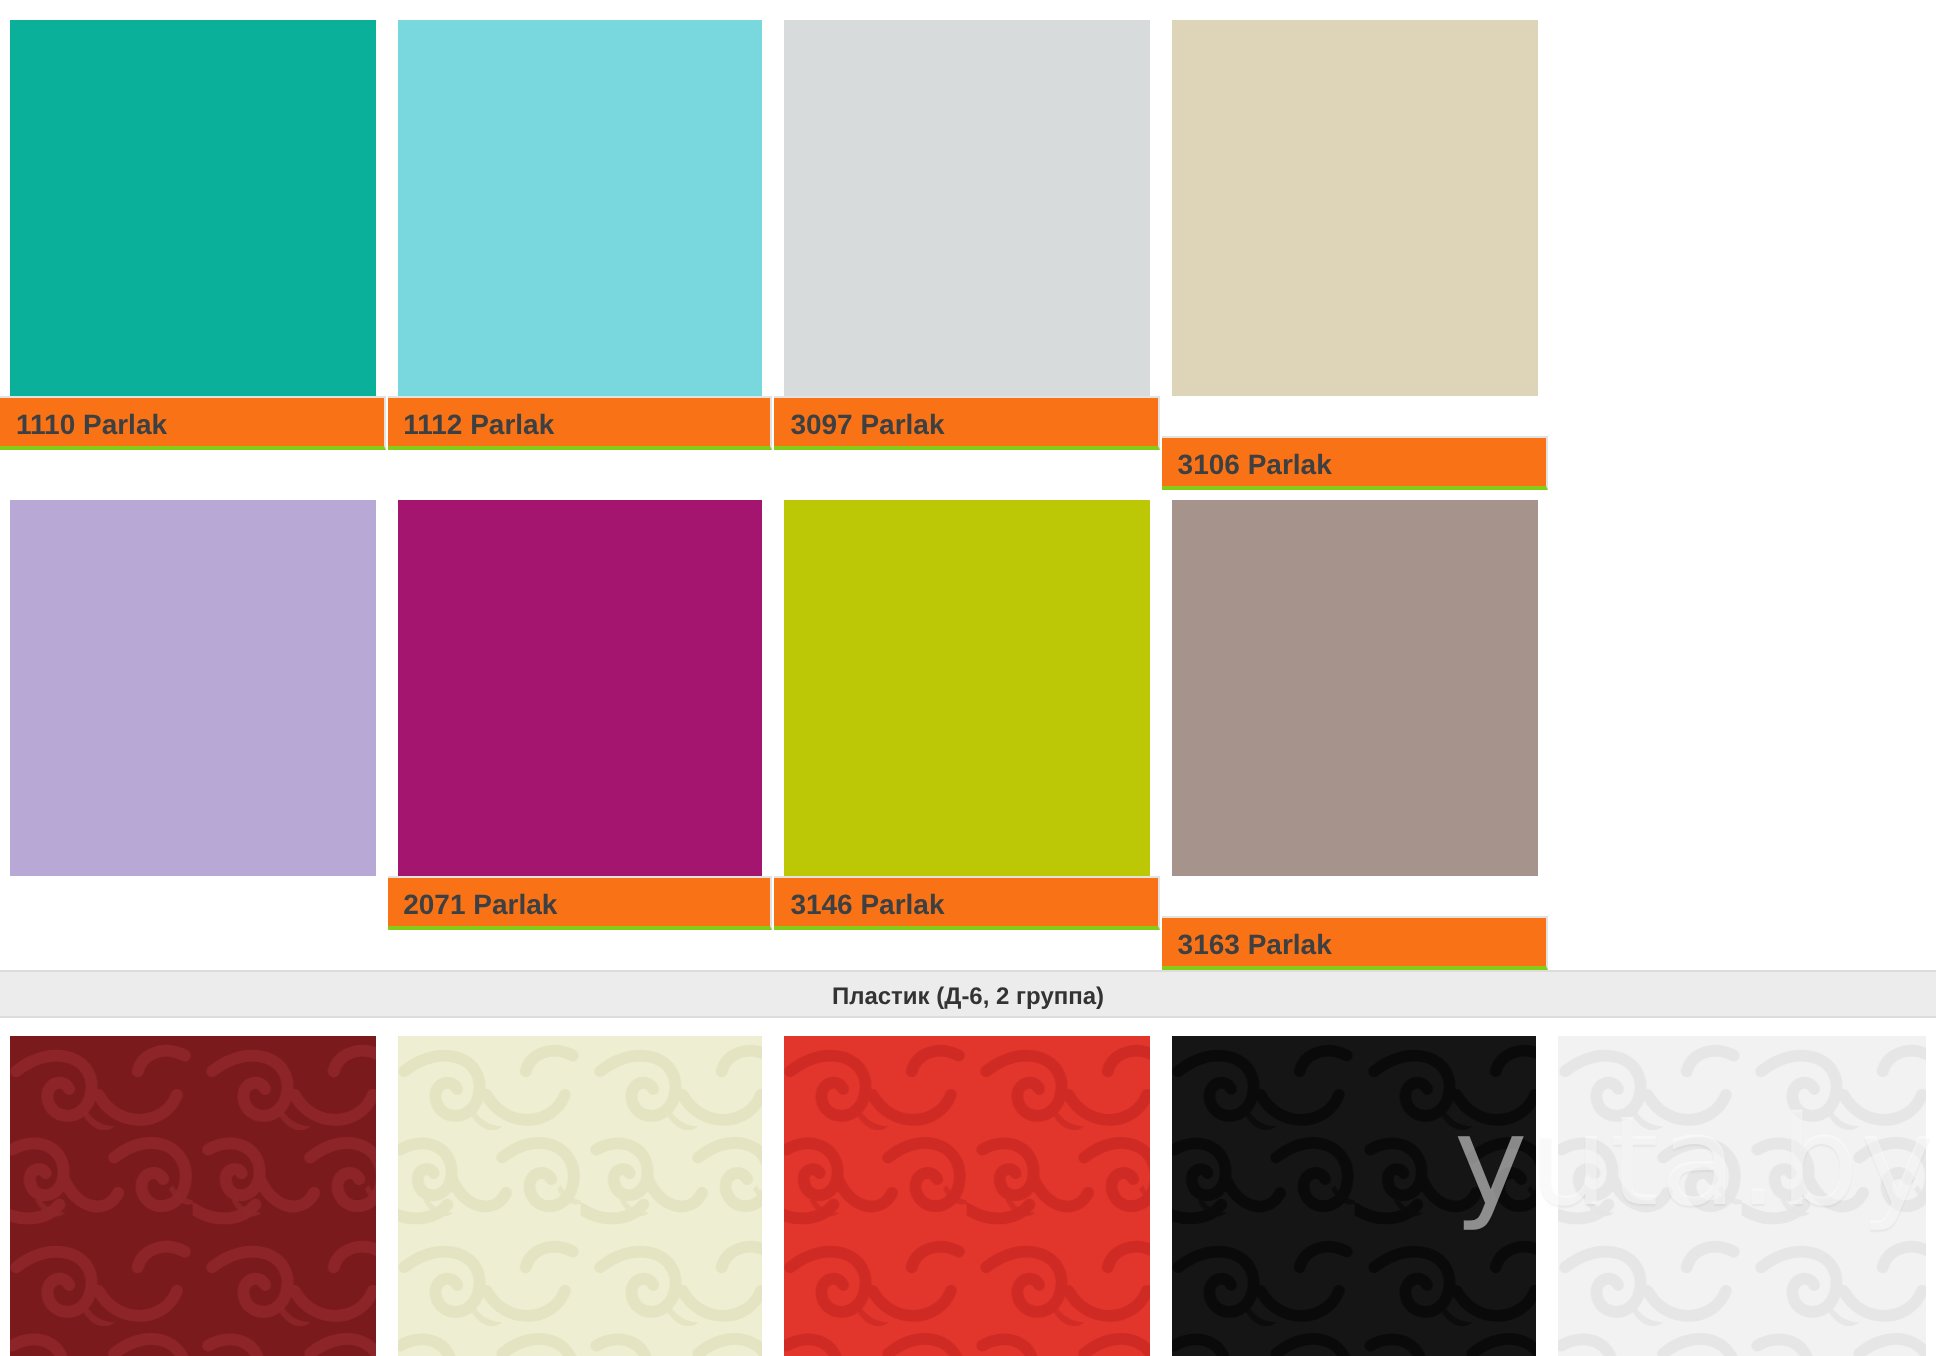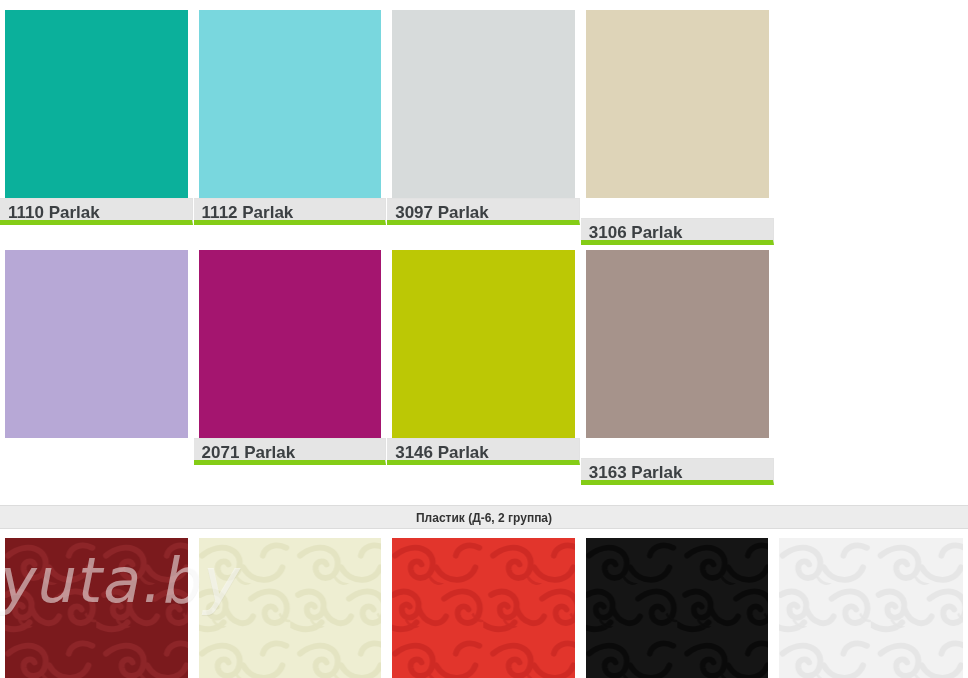--- a/index.html
+++ b/index.html
@@ -45,45 +45,44 @@
   }
   .swatch-chip.inset {
     width: calc(100% - 10px);
     margin-left: 5px;
   }
 
   .swatch-label {
     height: 27px;
     line-height: 27px;
     padding-left: 8px;
-    font-size: 17px;
+    font-size: 14px;
     font-weight: bold;
     color: #3c4043;
     border-top: 1px solid #e2e2e2;
-    border-bottom: 5px solid #84cc16;
+    border-bottom: 2px solid #84cc16;
     border-right: 1px solid #e2e2e2;
-    background: #e5e5e5;
+    background: #f97316;
     white-space: nowrap;
     overflow: hidden;
   }
   .swatch-cell:first-child .swatch-label { border-left: none; }
 
   
   .section-bar {
     width: 968px;
     height: 24px;
     line-height: 24px;
     background: #ececec;
     border-top: 1px solid #dcdcdc;
     border-bottom: 1px solid #dcdcdc;
     text-align: center;
     font-size: 12px;
     font-weight: bold;
     color: #333333;
-    margin-top: 20px;
   }
 
   
   .flora-row { margin-top: 4px; }
   .flora-chip {
     height: 196px;
     position: relative;
     overflow: hidden;
   }
   .pattern-svg {
@@ -95,24 +94,23 @@
   }
 
   
   .watermark {
     position: absolute;
     left: 0; right: 0;
     top: 545px;
     height: 70px;
     display: flex;
     align-items: center;
-    justify-content: flex-start;
+    justify-content: flex-end;
     pointer-events: none;
     z-index: 40;
-    font-style: italic;
   }
   .watermark-text {
     font-family: "DejaVu Sans", sans-serif;
     font-size: 62px;
     letter-spacing: 1px;
     color: rgba(255,255,255,0.52);
     text-shadow: 0 1px 1px rgba(0,0,0,0.05);
     user-select: none;
   }
 

